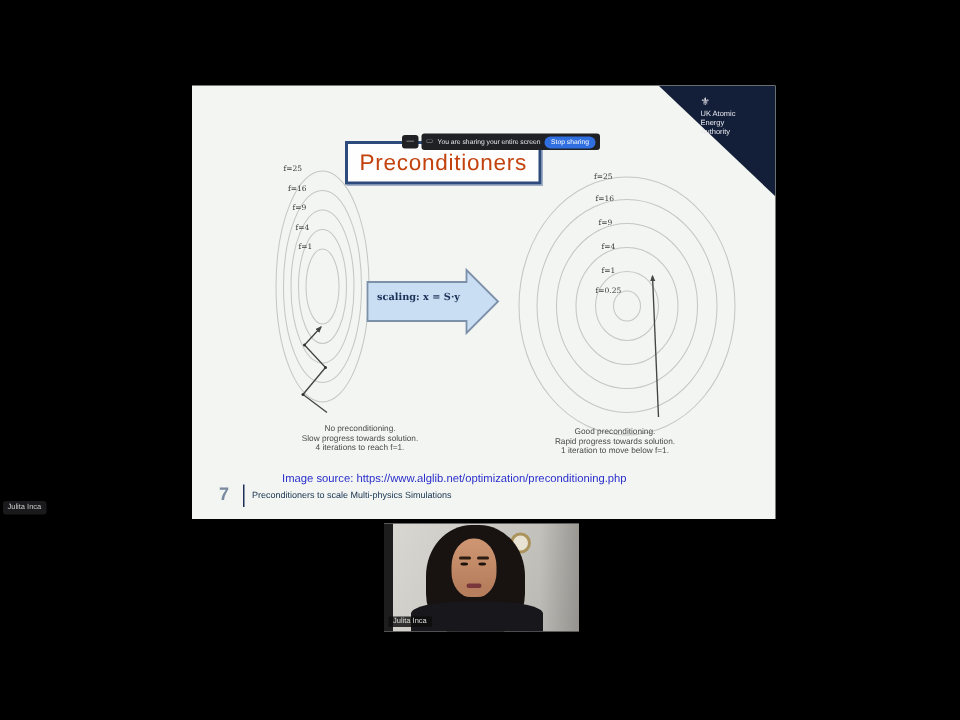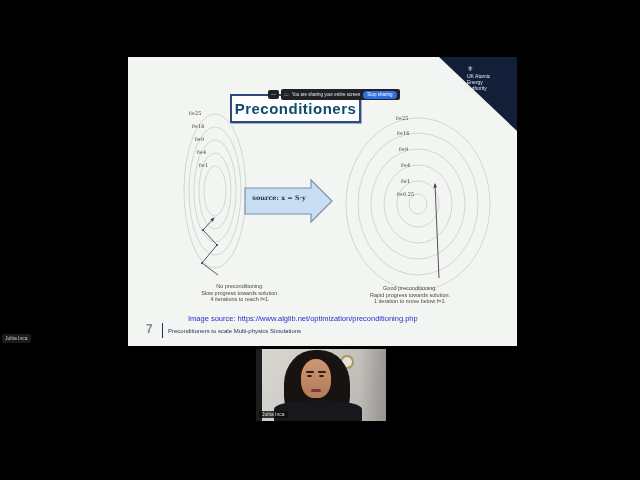--- a/index.html
+++ b/index.html
@@ -29,21 +29,21 @@
     padding:0 3px;border-radius:2px;}
   .monitor-ic{color:#9aa0a6;font-size:5px;line-height:5px;}
   .share-msg{color:#e8eaed;font-size:4.5px;white-space:nowrap;}
   .stop-btn{background:#2f6fe0;color:#fff;font-size:4.5px;line-height:8px;height:8px;
     padding:0 4px;border-radius:4px;white-space:nowrap;}
 
   
   .title-box{left:102px;top:37px;width:127px;height:25px;background:#fdfefd;
     border:2px solid #2c4a7c;box-shadow:1px 1px 0 #9fb0c6;display:flex;
     align-items:center;justify-content:center;z-index:5;}
-  .title-text{font-size:15px;font-weight:bold;color:#0c4a6e;letter-spacing:.5px;}
+  .title-text{font-size:15px;font-weight:normal;color:#c2410c;letter-spacing:.5px;}
 
   
   .ctr-label{font-size:5px;color:#3a3a3a;font-family:"DejaVu Serif",serif;line-height:5px;z-index:4;}
 
   
   .caption{font-size:5.5px;line-height:6.5px;color:#4a4a4a;text-align:center;z-index:4;}
   .cap-left{left:52px;top:226px;width:120px;}
   .cap-right{left:222px;top:228px;width:120px;}
 
   
@@ -145,21 +145,21 @@
         <circle cx="74" cy="206" r="1" fill="#333" stroke="none"></circle>
         <circle cx="89" cy="188" r="1" fill="#333" stroke="none"></circle>
         <circle cx="75" cy="173" r="1" fill="#333" stroke="none"></circle>
       </g>
 
       <path d="M311,221 L307,127" stroke="#444" stroke-width="0.9" fill="none" marker-end="url(#ah)"></path>
 
       <polygon points="117,131 183,131 183,123 204,144 183,165 183,157 117,157" fill="#c9def2" stroke="#7d90aa" stroke-width="1.2"></polygon>
     </svg>
 
-    <div class="abs scale-label">source: x = S·y</div>
+    <div class="abs scale-label">scaling: x = S·y</div>
 
     <span class="abs ctr-label" style="left:61px;top:54px;">f=25</span>
     <span class="abs ctr-label" style="left:64px;top:67px;">f=16</span>
     <span class="abs ctr-label" style="left:67px;top:80px;">f=9</span>
     <span class="abs ctr-label" style="left:69px;top:93px;">f=4</span>
     <span class="abs ctr-label" style="left:71px;top:106px;">f=1</span>
 
     <span class="abs ctr-label" style="left:268px;top:59px;">f=25</span>
     <span class="abs ctr-label" style="left:269px;top:74px;">f=16</span>
     <span class="abs ctr-label" style="left:271px;top:90px;">f=9</span>

